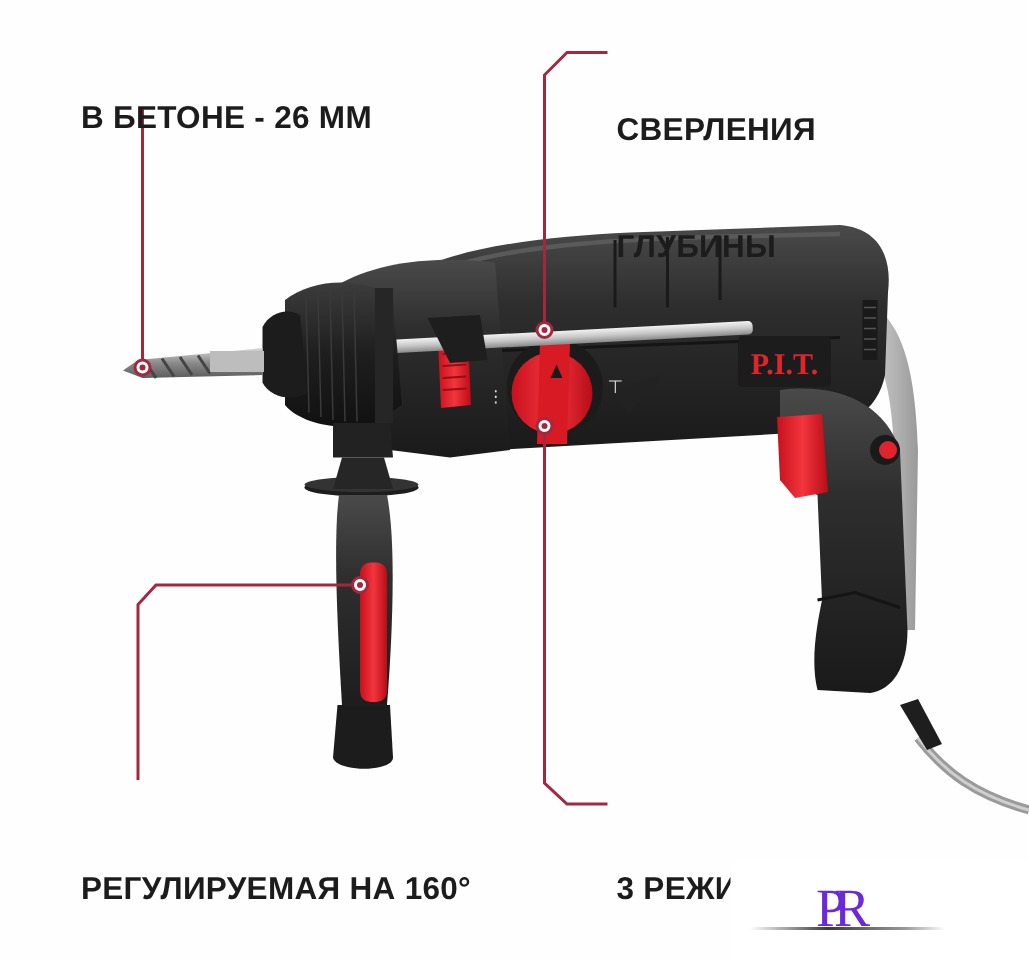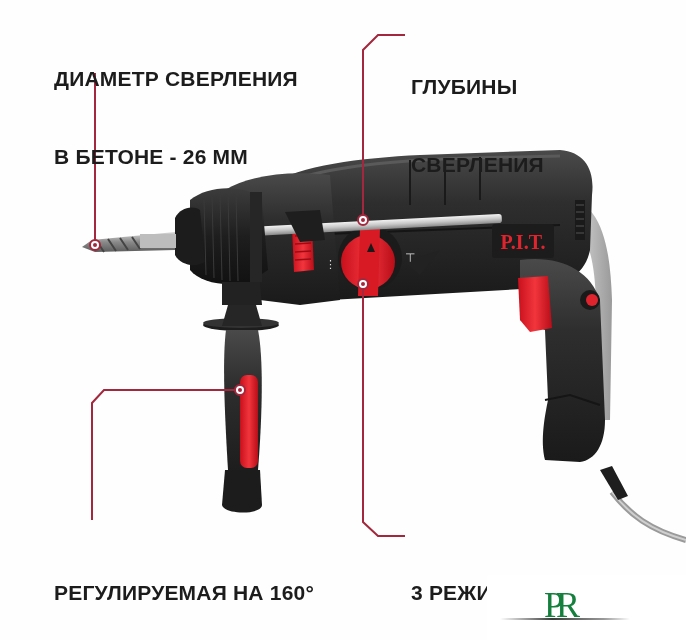--- a/index.html
+++ b/index.html
@@ -19,21 +19,21 @@
   #t-diameter { left: 54px; top: 14px; }
   #t-limiter { left: 411px; top: 22px; }
   #t-handle { left: 54px; top: 528px; }
   #t-modes { left: 411px; top: 528px; }
   svg.art { position: absolute; left: 0; top: 0; }
   .mask-box { position: absolute; left: 487px; top: 575px; width: 199px; height: 65px; background: #ffffff; }
   .logo { position: absolute; left: 530px; top: 582px; width: 110px; height: 44px; }
   .logo-text {
     position: absolute; left: 14px; top: 2px;
     font-family: "Liberation Serif", "DejaVu Serif", serif;
-    font-size: 36px; color: #15803d; letter-spacing: -8px; font-weight: 400;
+    font-size: 36px; color: #6d28d9; letter-spacing: -8px; font-weight: 400;
   }
   .logo-line { position: absolute; left: -30px; top: 36px; width: 130px; height: 2px;
     background: linear-gradient(90deg, rgba(60,60,60,0) 0%, #3a3a3a 40%, #9a9a9a 80%, rgba(200,200,200,0) 100%); }
 </style>
 </head>
 <body>
 
 <div class="canvas">
 
   <svg class="art" width="686" height="640" viewBox="0 0 686 640">
@@ -162,27 +162,26 @@
       <circle cx="363" cy="220" r="5" fill="#ffffff" stroke="#a3283e" stroke-width="2"></circle>
       <circle cx="363" cy="220" r="2" fill="#a3283e"></circle>
       <circle cx="240" cy="390" r="5" fill="#ffffff" stroke="#a3283e" stroke-width="2"></circle>
       <circle cx="240" cy="390" r="2" fill="#a3283e"></circle>
       <circle cx="363" cy="284" r="5" fill="#ffffff" stroke="#a3283e" stroke-width="2"></circle>
       <circle cx="363" cy="284" r="2" fill="#a3283e"></circle>
     </g>
   </svg>
 
   <div id="t-diameter" class="callout-text">
-    <div>ДИАМЕТР СВЕРЛЕНИЯ</div>
     <div>В БЕТОНЕ - 26 ММ</div>
   </div>
 
   <div id="t-limiter" class="callout-text">
+    <div>СВЕРЛЕНИЯ</div>
     <div>ГЛУБИНЫ</div>
-    <div>СВЕРЛЕНИЯ</div>
   </div>
 
   <div id="t-handle" class="callout-text">
     <div>РЕГУЛИРУЕМАЯ НА 160°</div>
     
     
   </div>
 
   <div id="t-modes" class="callout-text">
     <div>3 РЕЖИМА</div>

